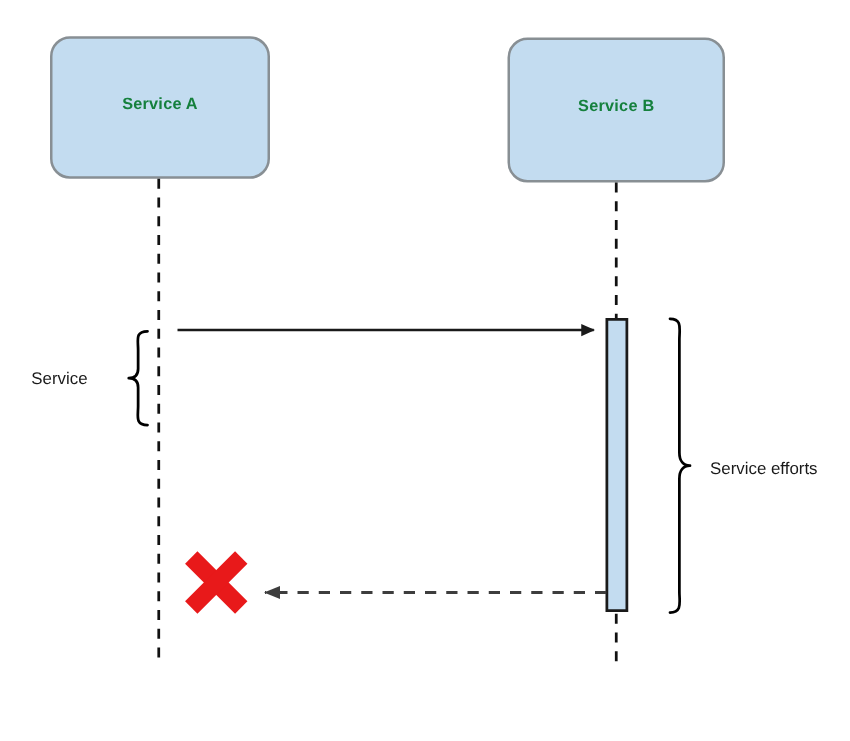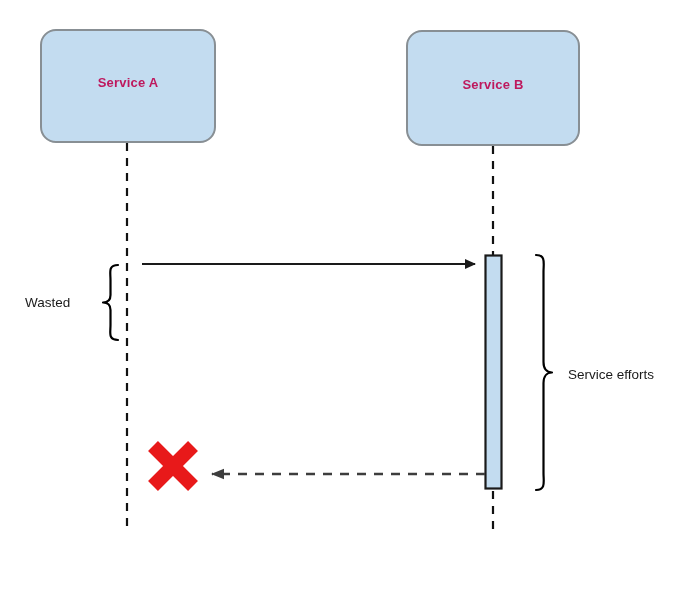--- a/index.html
+++ b/index.html
@@ -31,21 +31,21 @@
     border: 2px solid #888f94;
     border-radius: 16px;
     display: flex;
     align-items: center;
     justify-content: center;
   }
   .participant-label {
     font-family: "Liberation Sans", sans-serif;
     font-size: 13px;
     font-weight: bold;
-    color: #be185d;
+    color: #15803d;
     letter-spacing: 0.2px;
     white-space: nowrap;
   }
   #service-a-box {
     left: 40px;
     top: 29px;
     width: 176px;
     height: 114px;
   }
   #service-a-box .participant-label {
@@ -129,17 +129,17 @@
              L543.5,473 C543.5,482 546,490 536,490" fill="none" stroke="#000000" stroke-width="2.2" stroke-linecap="round" stroke-linejoin="round"></path>
   </svg>
 
   <svg id="failure-mark" viewBox="0 0 56 58" xmlns="http://www.w3.org/2000/svg">
     <g stroke="#e8191a" stroke-width="14" stroke-linecap="butt">
       <line x1="8" y1="9" x2="48" y2="49"></line>
       <line x1="48" y1="9" x2="8" y2="49"></line>
     </g>
   </svg>
 
-  <div class="annotation-label" id="timeout-label">Wasted</div>
+  <div class="annotation-label" id="timeout-label">Service</div>
 
   <div class="annotation-label" id="wasted-label">Service efforts</div>
 
 </div>
 
 </body></html>

